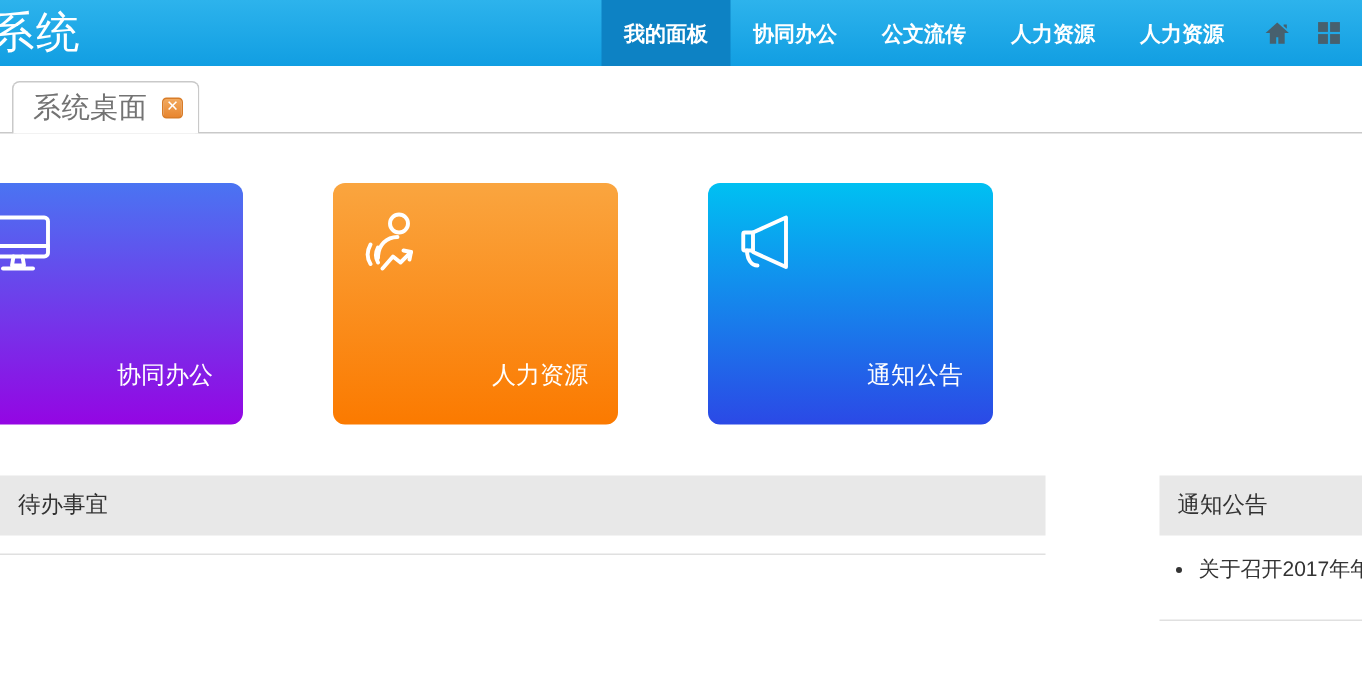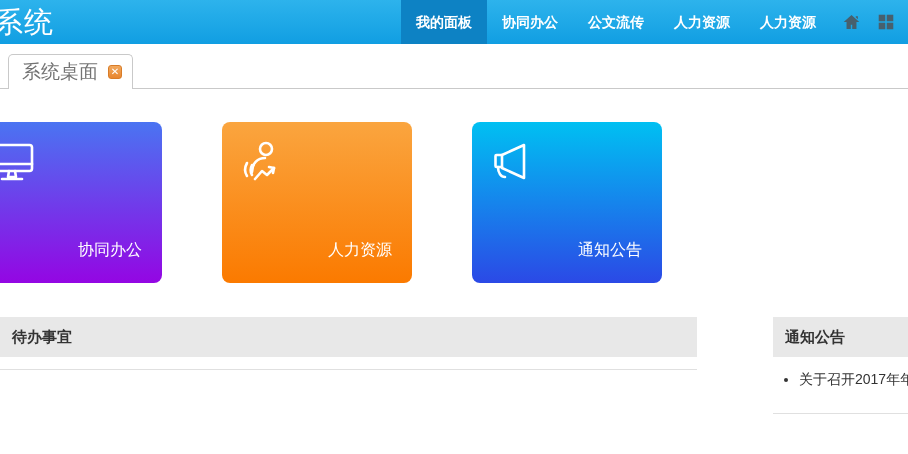--- a/index.html
+++ b/index.html
@@ -119,21 +119,20 @@
   }
   .panel-left  { width: 697px; flex: 0 0 auto; }
   .panel-right { width: 330px; flex: 0 0 auto; margin-left: 76px; }
   .panel-header {
     height: 40px;
     line-height: 40px;
     background: var(--panel_header_bg, #e8e8e8);
     color: #333;
     font-size: 15px;
     padding-left: 12px;
-    font-weight: bold;
   }
   .panel-empty-row {
     height: 12px;
     border-bottom: 1px solid var(--divider, #e0e0e0);
   }
   .notice-list {
     margin: 0;
     padding: 12px 0 0 26px;
     list-style: disc;
   }

